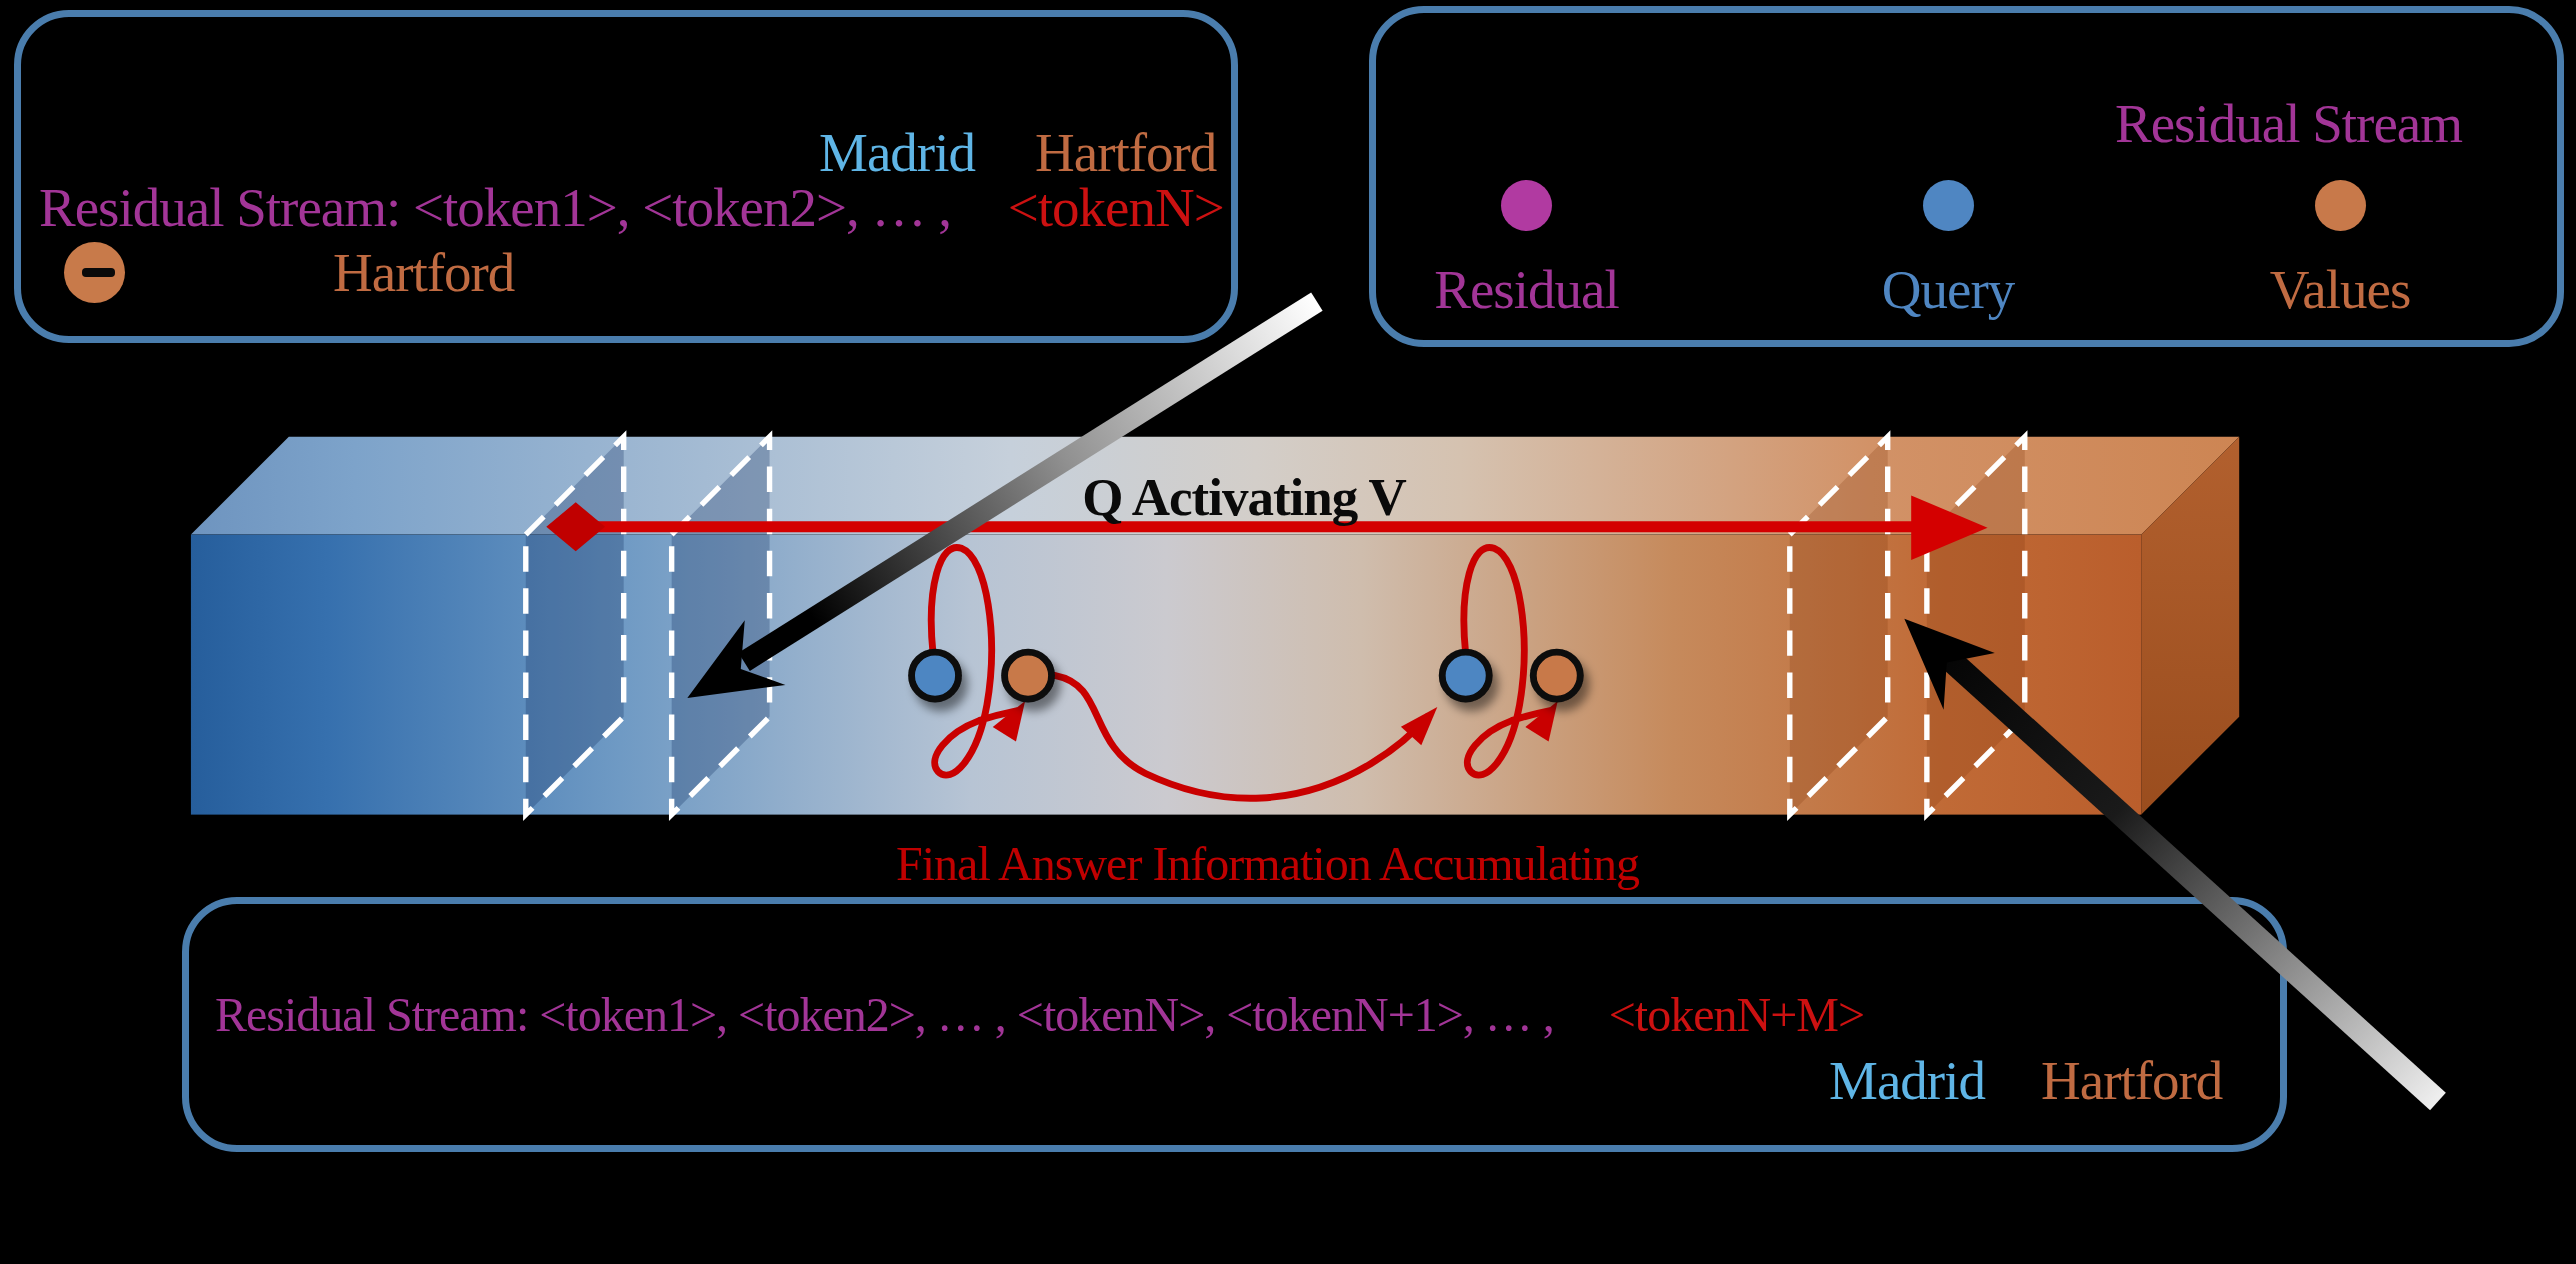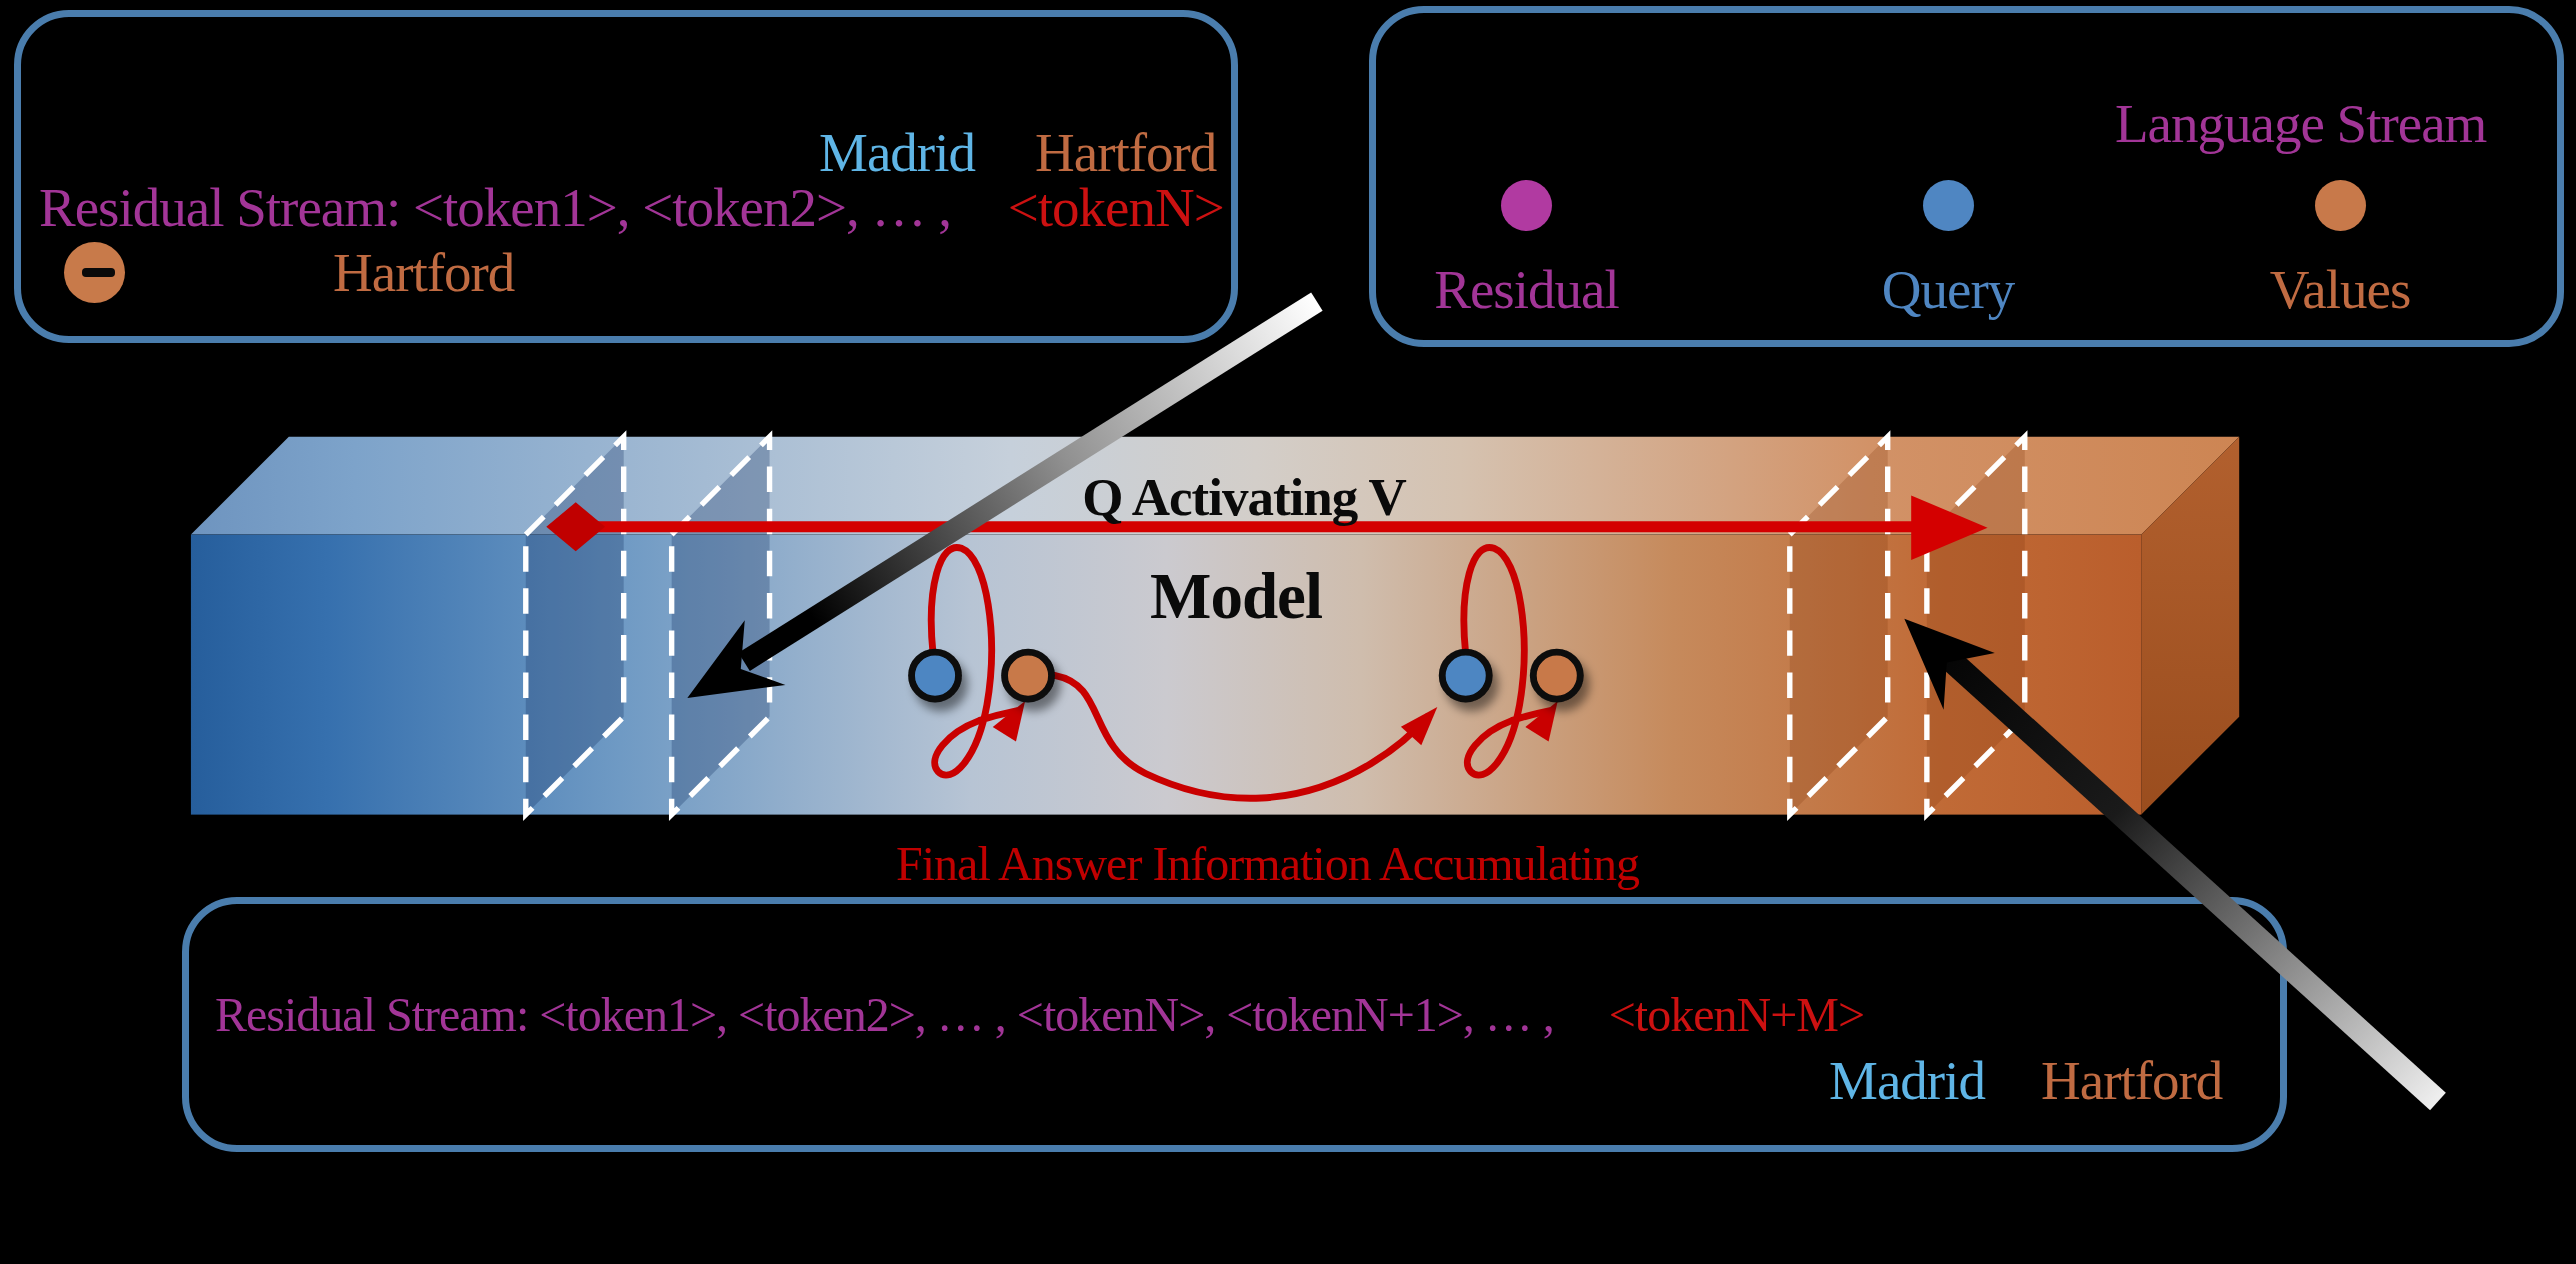--- a/index.html
+++ b/index.html
@@ -165,34 +165,33 @@
 
 <div class="t f56 layer-text" style="left:39px; top:180px;">
   <span class="purple">Residual Stream: &lt;token1&gt;, &lt;token2&gt;, … , </span><span class="redtok">&lt;tokenN&gt;</span>
 </div>
 
 <div class="minus-circle layer-text">
   <div class="minus-bar"></div>
 </div>
 <div class="t f56 hartford layer-text" style="left:333px; top:245px;">Hartford</div>
 
-<div class="t f56 purple layer-text" style="left:2115px; top:96px;">Language Stream</div>
+<div class="t f56 purple layer-text" style="left:2115px; top:96px;">Residual Stream</div>
 
 <div class="legend-dot layer-text" style="left:1501px; top:180px; background:#b13aa1;"></div>
 <div class="legend-dot layer-text" style="left:1923px; top:180px; background:#4f86c2;"></div>
 <div class="legend-dot layer-text" style="left:2315px; top:180px; background:#c8794a;"></div>
 
 <div class="t f56 purple center layer-text" style="left:1409px; top:262px; width:235px;">Residual</div>
 <div class="t f56 queryc center layer-text" style="left:1850px; top:262px; width:196px;">Query</div>
 <div class="t f56 hartford center layer-text" style="left:2242px; top:262px; width:196px;">Values</div>
 
 <div class="t blackt bold center layer-text" style="left:1048px; top:471px; width:392px; font-size:53px;">Q Activating V</div>
 
 <div class="t blackt bold center layer-text" style="left:991px; top:562px; width:490px; font-size:65px; line-height:1.06; white-space:normal;">
-  <div>Model</div>
 </div>
 
 <div class="t f54 redlabel center layer-text" style="left:827px; top:840px; width:881px;">Final Answer Information Accumulating</div>
 
 <div class="t f54 layer-text" style="left:215px; top:991px;">
   <span class="purple">Residual Stream: &lt;token1&gt;, &lt;token2&gt;, … , &lt;tokenN&gt;, &lt;tokenN+1&gt;, … , </span><span class="redtok">&lt;tokenN+M&gt;</span>
 </div>
 <div class="t f56 madrid layer-text" style="left:1829px; top:1053px;">Madrid</div>
 <div class="t f56 hartford layer-text" style="left:2041px; top:1053px;">Hartford</div>
 

